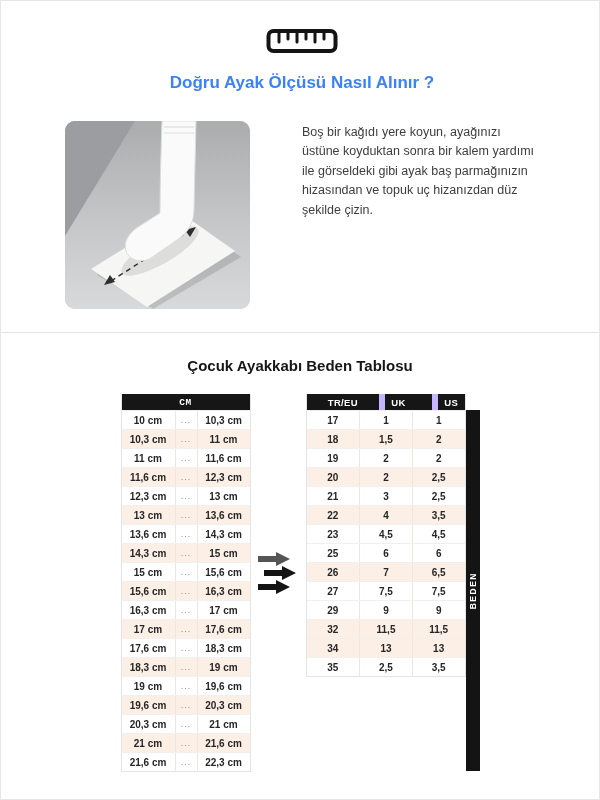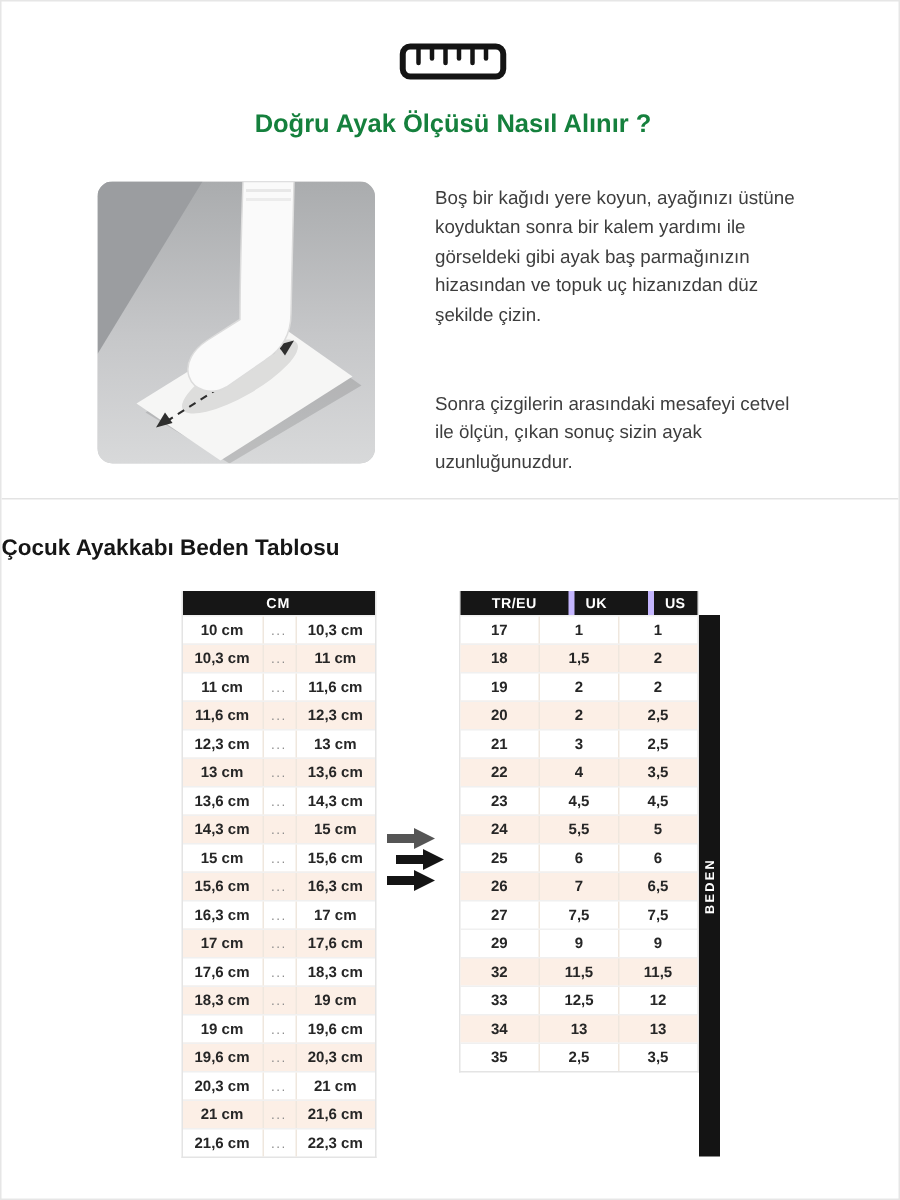--- a/index.html
+++ b/index.html
@@ -15,49 +15,50 @@
 
   
   .top-card{
     box-sizing:border-box;height:332px;
     border-bottom:1px solid #e3e3e3;
     padding:26px 60px 0 64px;
   }
   .ruler-wrap{display:flex;justify-content:center;margin-bottom:18px}
   .main-title{
     text-align:center;font-size:17px;font-weight:bold;
-    color:#15803d;margin:0 0 28px;
-  }
-  .howto{display:flex;gap:40px}
+    color:#3b82f6;margin:0 0 28px;
+  }
+  .howto{display:flex;gap:52px}
   .photo-frame{
     width:185px;height:188px;border-radius:10px;overflow:hidden;
     flex:0 0 auto;background:#c9cacb;
   }
   .instructions{
     display:flex;flex-direction:column;gap:40px;
     padding-top:2px;font-size:12.5px;line-height:1.55;color:#3d3d3d;
   }
   .instructions p{margin:0}
 
   
   .size-card{padding:24px 0 0}
   .section-title{
-    font-size:15px;font-weight:bold;
+    text-align:center;font-size:15px;font-weight:bold;
     color:#161616;margin:0 0 20px;
   }
   .tables{display:flex;justify-content:center;align-items:flex-start}
 
   .cm-table{
     box-sizing:border-box;width:130px;
     border:1px solid #e4e4e4;border-top:none;background:#fff;
   }
   .thead{
     background:#161616;color:#fff;font-size:9.5px;font-weight:bold;
     height:16px;display:flex;align-items:center;justify-content:center;
     letter-spacing:.6px;
+    font-family:Liberation Mono, monospace;
   }
   .trow{
     box-sizing:border-box;display:grid;grid-template-columns:1fr 22px 1fr;
     height:19px;border-top:1px solid #f0f0f0;
     font-size:10px;font-weight:bold;color:#262626;
   }
   .srow{
     box-sizing:border-box;display:grid;grid-template-columns:1fr 1fr 1fr;
     height:19px;border-top:1px solid #f0f0f0;
     font-size:10px;font-weight:bold;color:#262626;
@@ -79,21 +80,21 @@
   .size-wrap{display:flex;align-items:flex-start}
   .size-table{
     box-sizing:border-box;width:160px;
     border:1px solid #e4e4e4;border-top:none;background:#fff;
   }
   .size-head{display:grid;grid-template-columns:1fr 1fr 1fr;background:#161616;height:16px}
   .hcell{
     color:#fff;font-size:9.5px;font-weight:bold;
     display:flex;align-items:center;justify-content:center;letter-spacing:.3px;margin-left:20px;
   }
-  .hcell + .hcell{border-left:4px solid #c4b5fd}
+  .hcell + .hcell{border-left:6px solid #c4b5fd}
 
   .beden-bar{
     width:14px;height:361px;margin-top:16px;background:#141414;
     display:flex;align-items:center;justify-content:center;
   }
   .beden-text{
     color:#fff;font-size:8.5px;font-weight:bold;letter-spacing:1.5px;
     writing-mode:vertical-rl;transform:rotate(180deg);
   }
 </style>
@@ -147,21 +148,20 @@
           </g>
 
           <path d="M97 0 H131 L129 88 C129 102 123 112 112 119 L86 137 C76 143 64 139 61 130 C58 121 64 112 73 106 L95 92 C95 62 96 30 97 0 Z" fill="#fafafa" stroke="#dcdcdc" stroke-width="1"></path>
           <path d="M99 6 H129" stroke="#e8e8e8" stroke-width="2"></path>
           <path d="M99 12 H129" stroke="#ececec" stroke-width="2"></path>
         </svg>
       </div>
 
       <div class="instructions">
         <p>Boş bir kağıdı yere koyun, ayağınızı üstüne koyduktan sonra bir kalem yardımı ile görseldeki gibi ayak baş parmağınızın hizasından ve topuk uç hizanızdan düz şekilde çizin.</p>
-        <p>Sonra çizgilerin arasındaki mesafeyi cetvel ile ölçün, çıkan sonuç sizin ayak uzunluğunuzdur.</p>
       </div>
 
     </div>
   </div>
 
   <div class="size-card">
 
     <h2 class="section-title">Çocuk Ayakkabı Beden Tablosu</h2>
 
     <div class="tables">
@@ -311,25 +311,20 @@
               <div class="srow alt">
                 <span class="tcell">22</span>
                 <span class="tcell">4</span>
                 <span class="tcell">3,5</span>
               </div>
               <div class="srow">
                 <span class="tcell">23</span>
                 <span class="tcell">4,5</span>
                 <span class="tcell">4,5</span>
               </div>
-              <div class="srow alt">
-                <span class="tcell">24</span>
-                <span class="tcell">5,5</span>
-                <span class="tcell">5</span>
-              </div>
               <div class="srow">
                 <span class="tcell">25</span>
                 <span class="tcell">6</span>
                 <span class="tcell">6</span>
               </div>
               <div class="srow alt">
                 <span class="tcell">26</span>
                 <span class="tcell">7</span>
                 <span class="tcell">6,5</span>
               </div>
@@ -340,25 +335,20 @@
               </div>
               <div class="srow">
                 <span class="tcell">29</span>
                 <span class="tcell">9</span>
                 <span class="tcell">9</span>
               </div>
               <div class="srow alt">
                 <span class="tcell">32</span>
                 <span class="tcell">11,5</span>
                 <span class="tcell">11,5</span>
-              </div>
-              <div class="srow">
-                <span class="tcell">33</span>
-                <span class="tcell">12,5</span>
-                <span class="tcell">12</span>
               </div>
               <div class="srow alt">
                 <span class="tcell">34</span>
                 <span class="tcell">13</span>
                 <span class="tcell">13</span>
               </div>
               <div class="srow">
                 <span class="tcell">35</span>
                 <span class="tcell">2,5</span>
                 <span class="tcell">3,5</span>

